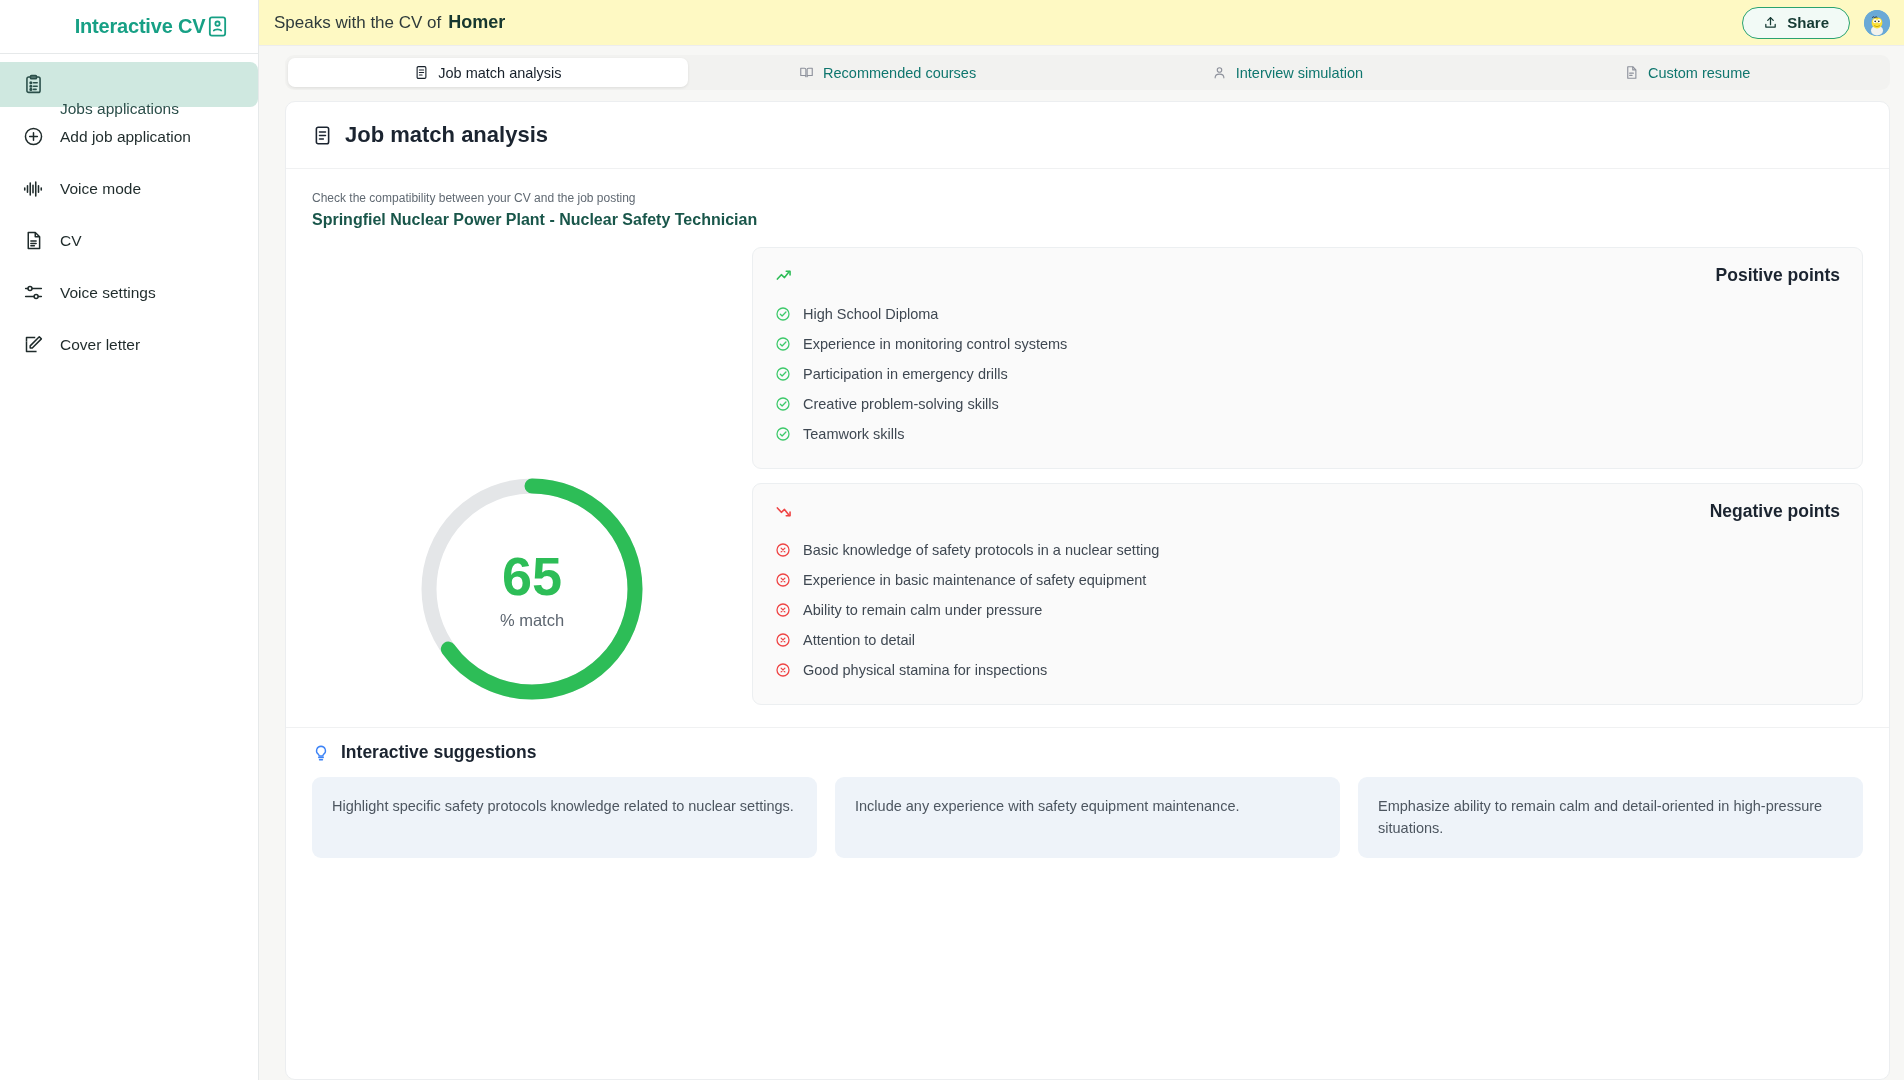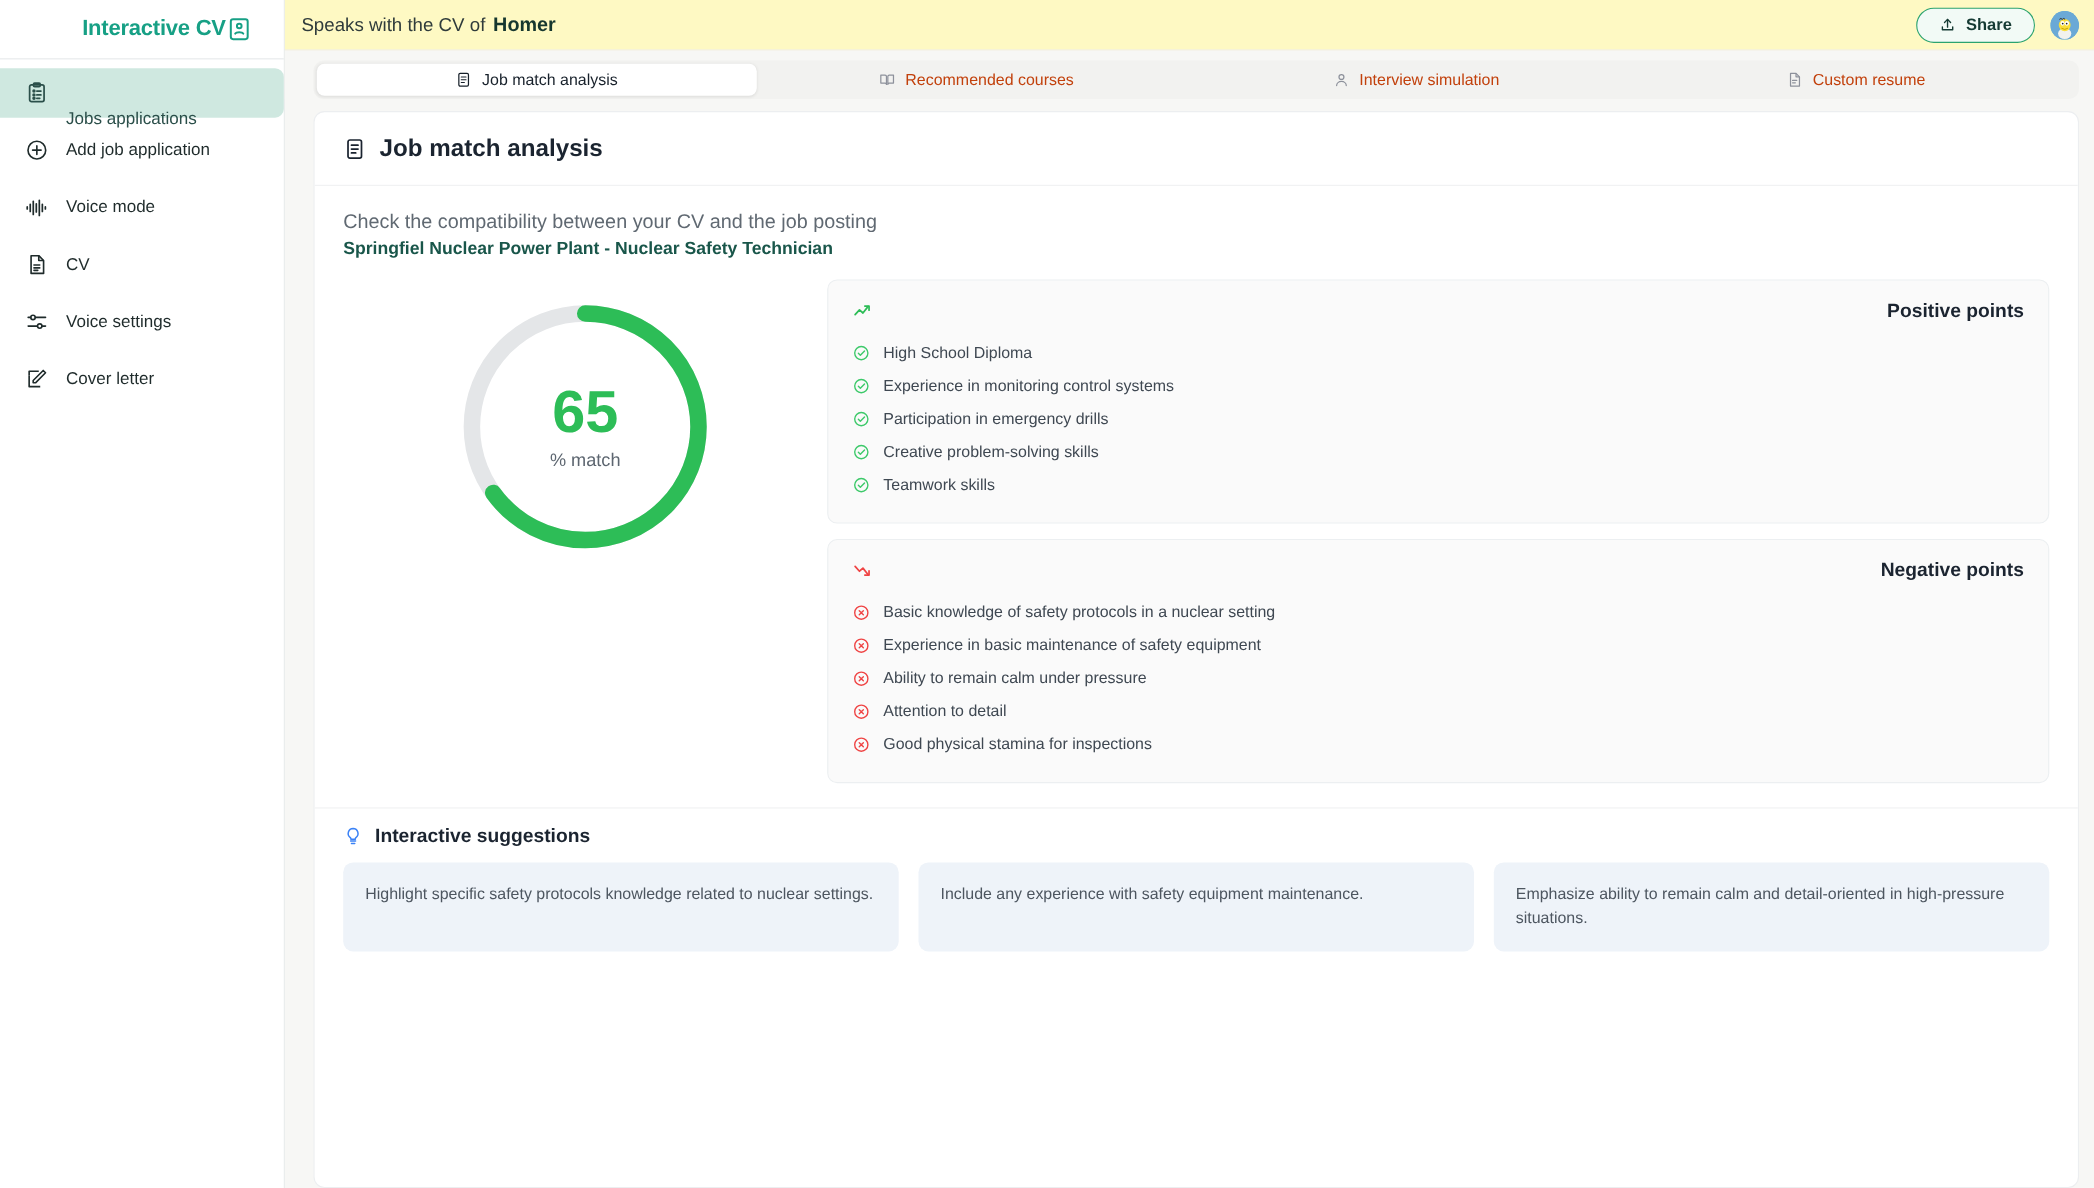--- a/index.html
+++ b/index.html
@@ -88,21 +88,21 @@
 
   
   .tabs-wrap { padding: 9px 14px 0 26px; background: #f7f7f5; }
   .tabs {
     display: flex; background: #f2f2f0;
     border-radius: 9px; padding: 3px;
     height: 35px;
   }
   .tab {
     flex: 1 1 0; display: flex; align-items: center; justify-content: center;
-    gap: 9px; font-size: 14.5px; color: #c2410c;
+    gap: 9px; font-size: 14.5px; color: #0f766e;
     border-radius: 7px; cursor: pointer;
     height: 29px;
   }
   .tab.active {
     background: #ffffff; color: #17202a; font-weight: normal;
     box-shadow: 0 1px 3px rgba(0,0,0,0.09);
   }
   .tab .tab-ico { display: flex; align-items: center; }
 
   
@@ -116,27 +116,27 @@
     overflow: hidden;
   }
   .card-head {
     display: flex; align-items: center; gap: 12px;
     padding: 20px 26px 20px 26px;
     border-bottom: 1px solid #f0f1f2;
   }
   .card-title { font-size: 22px; font-weight: bold; color: #1b2430; }
 
   .card-body { padding: 22px 26px 0 26px; }
-  .subtitle { font-size: 18px; color: #606972; }
+  .subtitle { font-size: 12px; color: #606972; }
   .job-line { font-size: 16px; font-weight: bold; color: #19564a; margin-top: 6px; }
 
   .split { display: flex; gap: 0; margin-top: 18px; }
   .gauge-col {
     flex: 0 0 440px;
-    display: flex; align-items: flex-start; justify-content: center;
+    display: flex; align-items: flex-end; justify-content: center;
     padding-top: 18px;
     text-decoration: underline;
   }
   .gauge { position: relative; width: 232px; height: 232px; }
   .gauge svg { display: block; transform: rotate(-90deg); }
   .gauge-center {
     position: absolute; inset: 0;
     display: flex; flex-direction: column;
     align-items: center; justify-content: center;
   }

